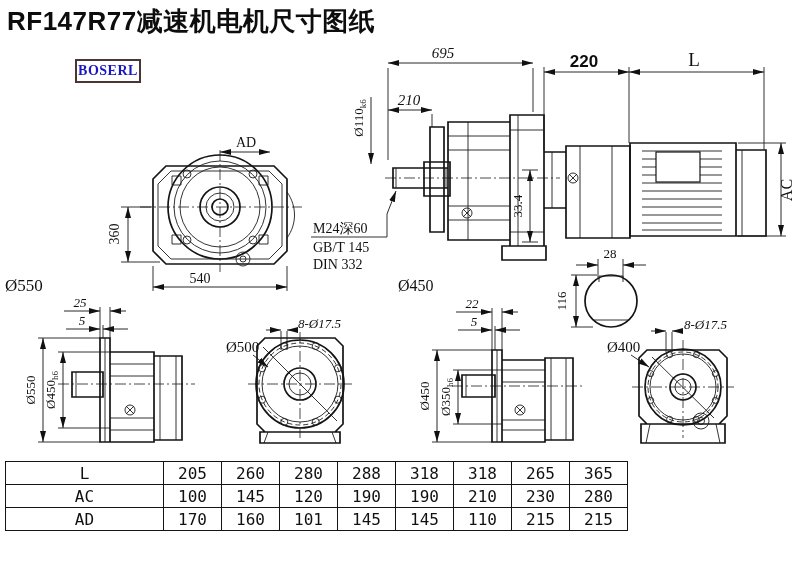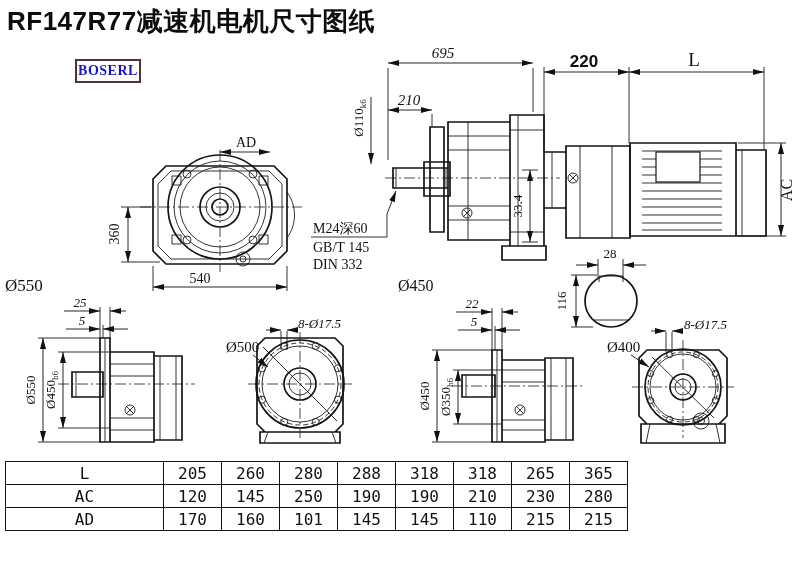--- a/index.html
+++ b/index.html
@@ -267,23 +267,23 @@
       <td>260</td>
       <td>280</td>
       <td>288</td>
       <td>318</td>
       <td>318</td>
       <td>265</td>
       <td>365</td>
     </tr>
     <tr>
       <td>AC</td>
+      <td>100</td>
+      <td>145</td>
       <td>120</td>
-      <td>145</td>
-      <td>250</td>
       <td>190</td>
       <td>190</td>
       <td>210</td>
       <td>230</td>
       <td>280</td>
     </tr>
     <tr>
       <td>AD</td>
       <td>170</td>
       <td>160</td>

